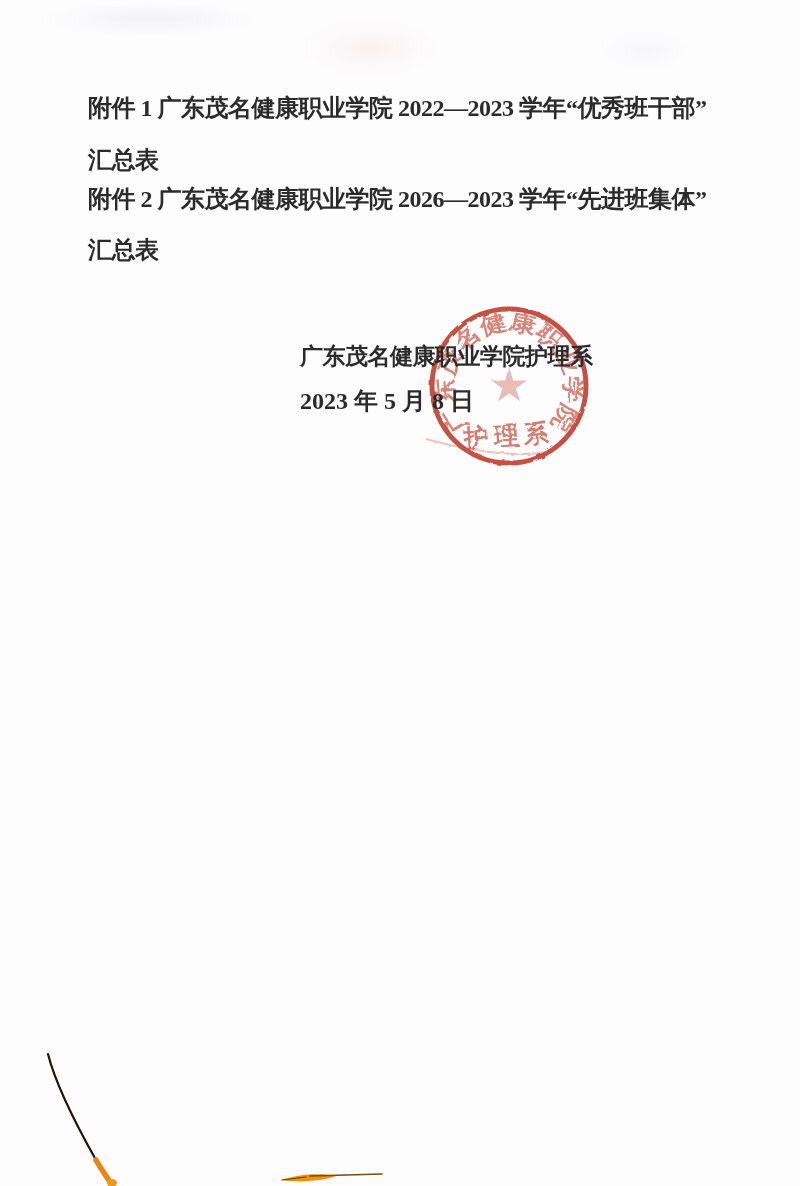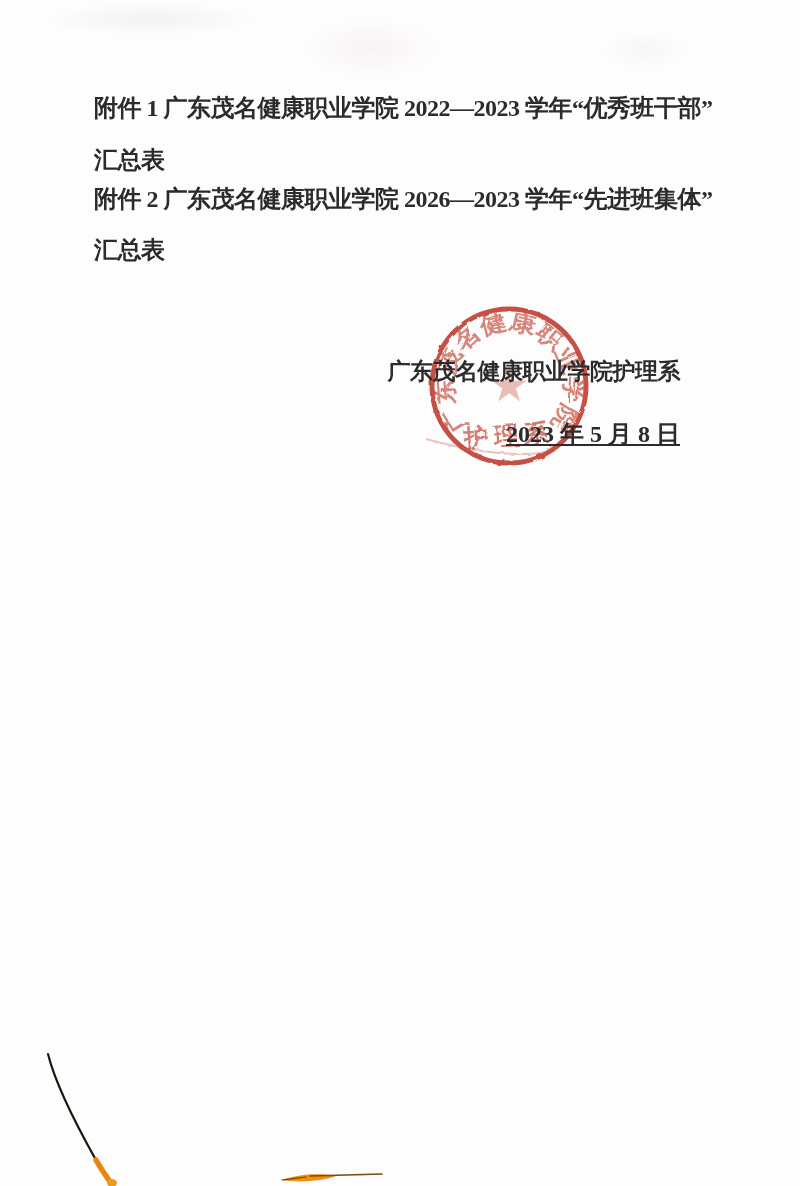--- a/index.html
+++ b/index.html
@@ -24,55 +24,54 @@
   }
   .smudge.s1 { left: 40px; top: 2px; width: 220px; height: 34px;
     background: radial-gradient(ellipse at center, rgba(150,150,165,0.10), rgba(150,150,165,0) 70%); }
   .smudge.s2 { left: 300px; top: 18px; width: 140px; height: 60px;
     background: radial-gradient(ellipse at center, rgba(225,160,160,0.12), rgba(225,160,160,0) 70%); }
   .smudge.s3 { left: 600px; top: 30px; width: 90px; height: 40px;
     background: radial-gradient(ellipse at center, rgba(170,160,175,0.08), rgba(170,160,175,0) 70%); }
 
   .att-line {
     position: absolute;
-    left: 94px;
+    left: 88px;
     white-space: nowrap;
     font-size: 24px;
     font-weight: 600;
     letter-spacing: -0.5px;
     color: #2b2b2b;
     z-index: 2;
   }
   .att-line.l1 { top: 92px; }
   .att-line.l2 { top: 144px; }
   .att-line.l3 { top: 183px; }
   .att-line.l4 { top: 234px; }
 
   .sig-block {
     position: absolute;
     left: 300px;
-    top: 356px;
+    top: 341px;
     width: 380px;
-    text-align: right;
+    text-align: left;
     z-index: 2;
   }
   .sig-org {
     font-size: 23px;
     font-weight: 600;
     letter-spacing: -0.5px;
     color: #2b2b2b;
     white-space: nowrap;
   }
   .sig-date {
-    margin-top: 31px;
+    margin-top: 13px;
     font-size: 24px;
     font-weight: 600;
     color: #2b2b2b;
     white-space: nowrap;
-    text-decoration: underline;
   }
 
   .seal {
     position: absolute;
     left: 424px;
     top: 301px;
     width: 170px;
     height: 170px;
     z-index: 1;
   }

